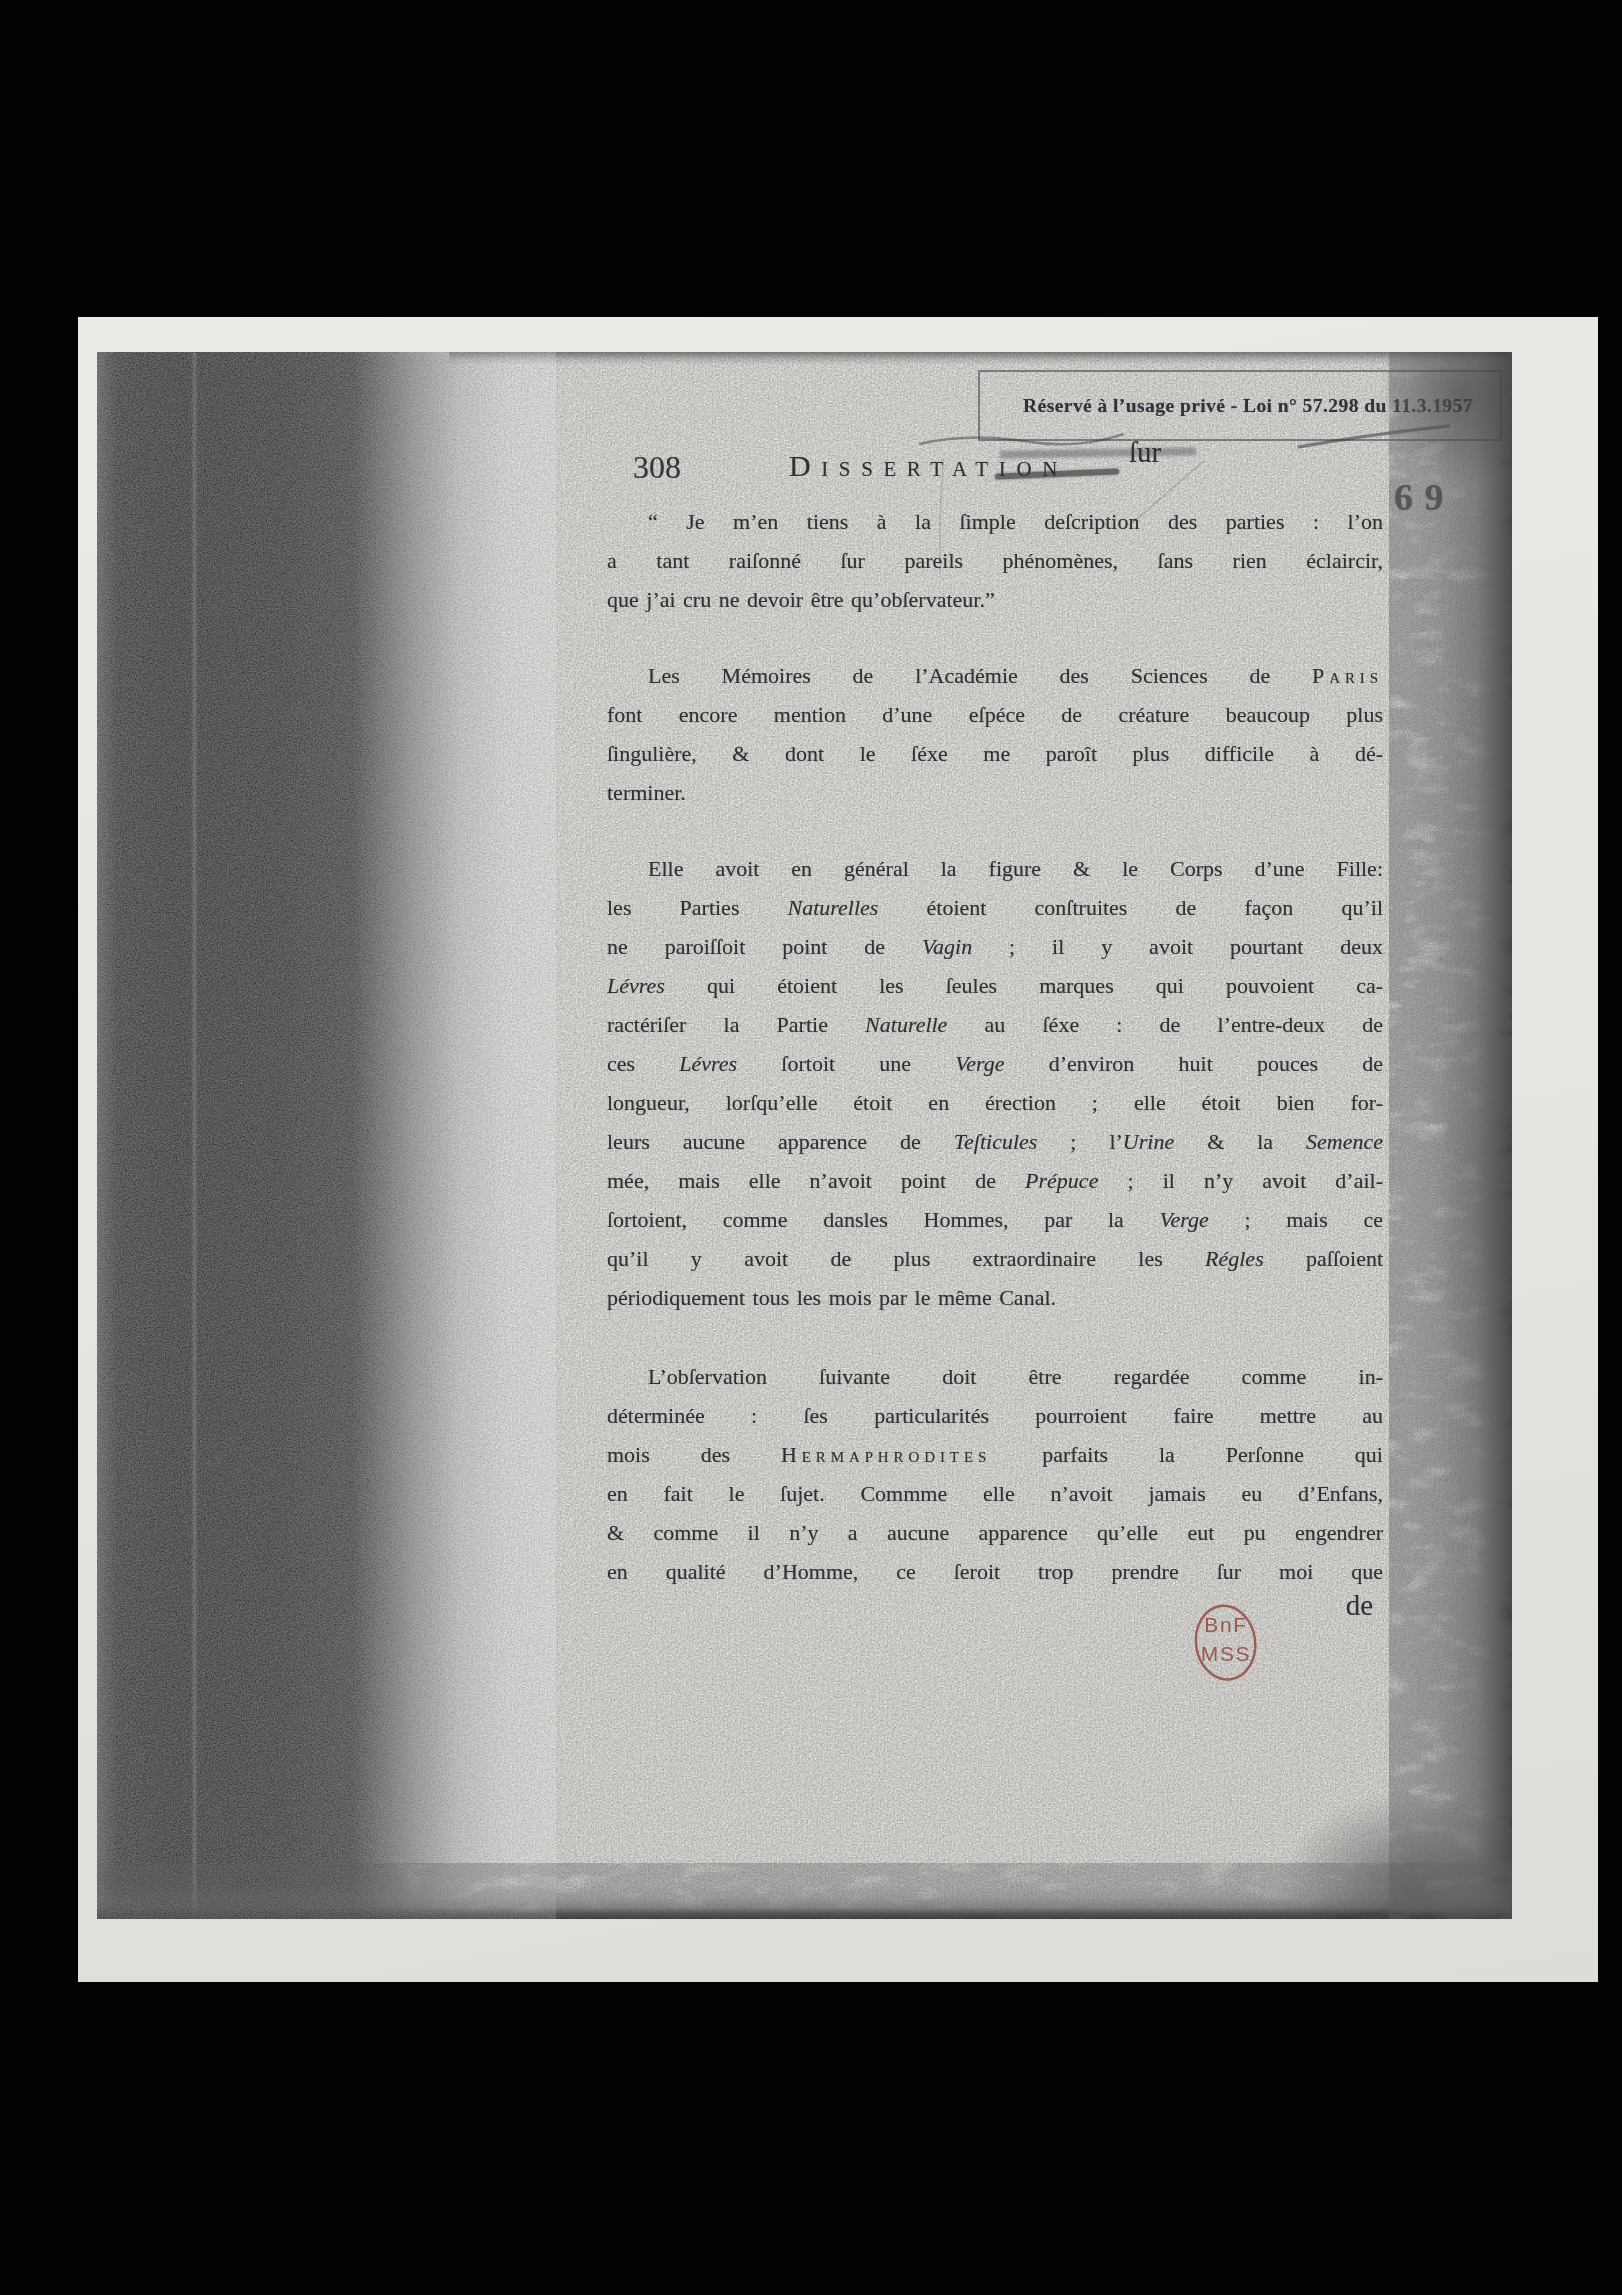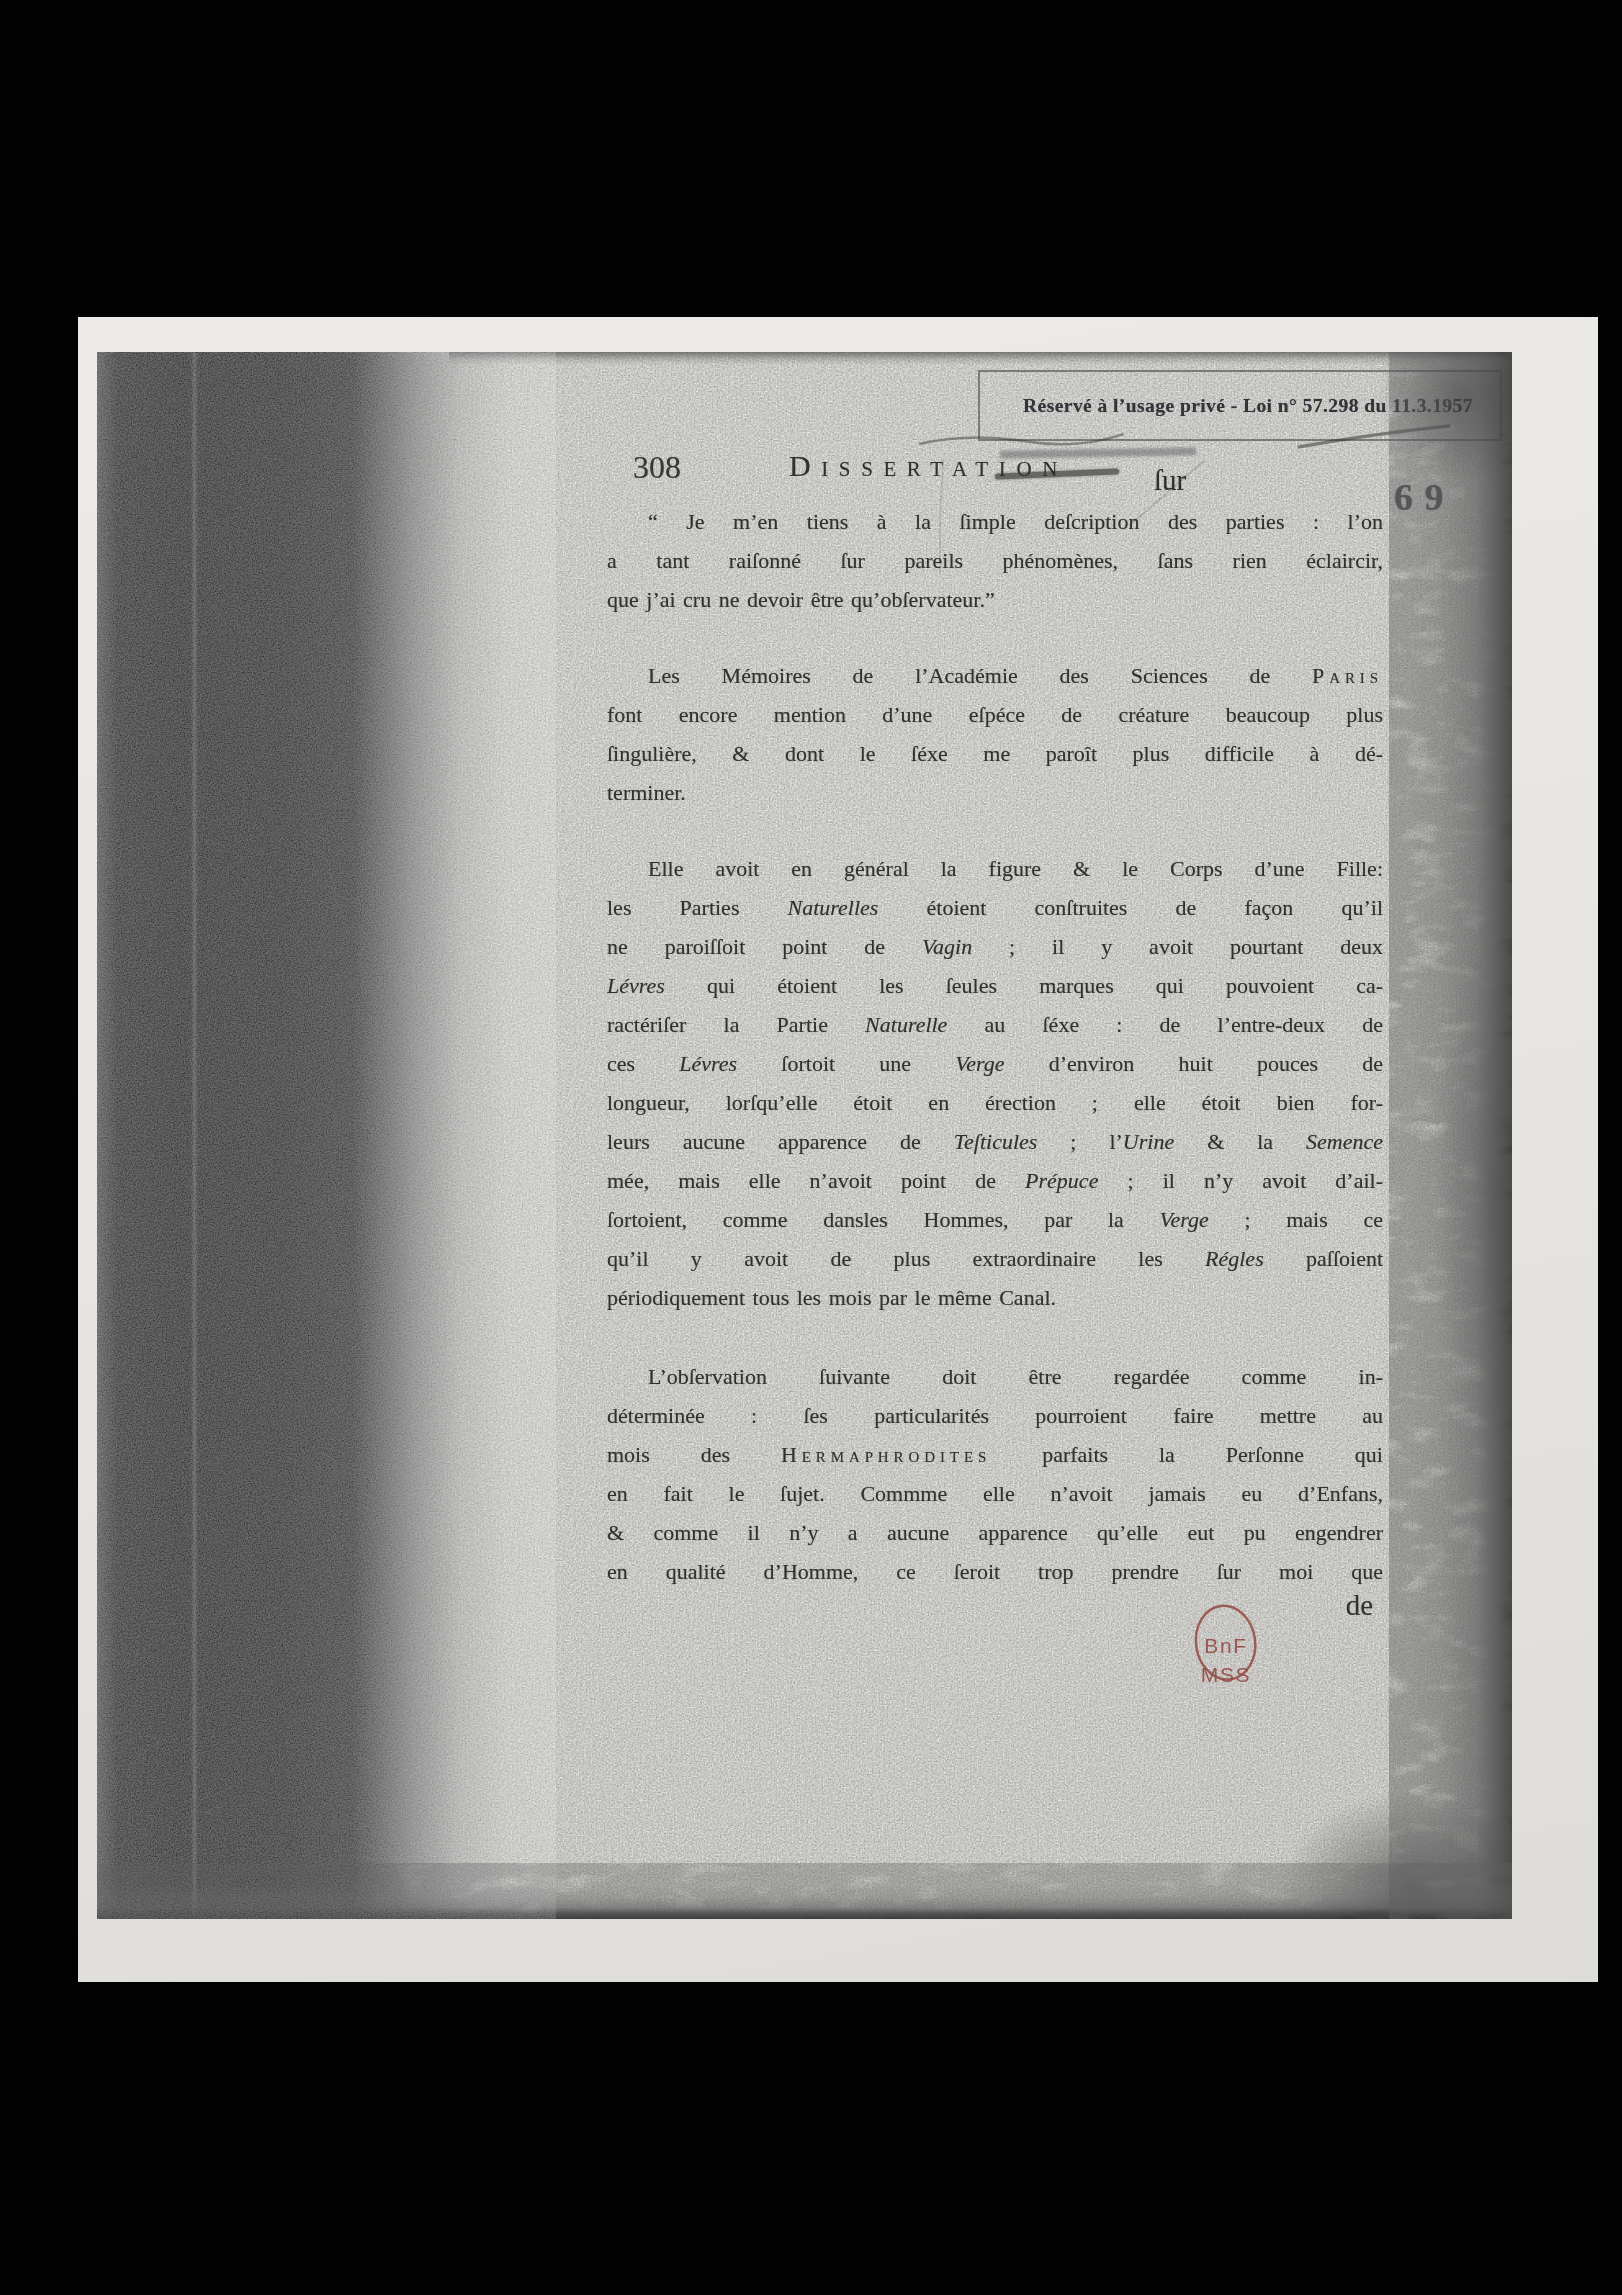--- a/index.html
+++ b/index.html
@@ -51,22 +51,22 @@
   .law-stamp::after{content:"";position:absolute;left:19.6px;bottom:-18px;width:196px;height:8.2px;
     background:rgba(35,35,40,.35);filter:blur(1.6px);transform:rotate(-1deg);}
   .law-stamp .law-text{font-weight:700;font-size:19.6px;letter-spacing:0.4px;white-space:nowrap;
     color:var(--stamp-ink,#26262e);text-shadow:0 0 0.8px rgba(30,30,40,.5);}
 
   
   .pagenum{position:absolute;left:536px;top:97px;font-size:32px;color:#2c2c2c;
     font-feature-settings:"onum";text-shadow:0 0 0.8px rgba(30,30,30,.4);}
   .title{position:absolute;left:692px;top:97px;font-size:30px;font-variant:small-caps;
     letter-spacing:10.6px;color:#242424;text-shadow:0 0 0.8px rgba(30,30,30,.4);text-align:right;}
-  .title-suffix{position:absolute;left:1032px;top:112px;font-size:29px;color:#242424;
-    text-shadow:0 0 0.8px rgba(30,30,30,.4);margin-left:25px;}
+  .title-suffix{position:absolute;left:1032px;top:84px;font-size:29px;color:#242424;
+    text-shadow:0 0 0.8px rgba(30,30,30,.4);}
   .strike{position:absolute;left:898px;top:119px;width:124px;height:5.7px;border-radius:3.3px;
     background:rgba(28,28,28,.62);transform:rotate(-2.5deg);box-shadow:0 0 2.5px rgba(28,28,28,.5);}
 
   .folio{position:absolute;left:1297px;top:123px;font-size:38px;font-weight:700;
     letter-spacing:11.5px;color:var(--folio-ink,#3a3a3a);opacity:.9;
     text-shadow:0 0 1.6px rgba(60,60,60,.55);}
 
   
   .body-text{position:absolute;left:510px;top:0;width:776px;}
   .para{position:absolute;left:0;width:100%;}
@@ -79,21 +79,21 @@
   .it{font-style:italic;}
   .sc{font-variant:small-caps;letter-spacing:4.9px;}
 
   .catchword{position:absolute;left:1137px;top:1237px;width:139px;text-align:right;
     font-size:29px;color:var(--ink,#242424);text-shadow:0 0 0.8px rgba(25,25,25,.42);}
 
   
   .bnf-stamp{position:absolute;left:1090px;top:1243px;width:78px;height:98px;color:var(--stamp-red,#a8453c);}
   .bnf-stamp svg{position:absolute;inset:0;}
   .bnf-l1,.bnf-l2{position:absolute;left:0;width:100%;text-align:center;
-    font-family:"Liberation Sans","DejaVu Sans",sans-serif;font-size:21px;letter-spacing:1.6px;opacity:.88;margin-top:21px;}
+    font-family:"Liberation Sans","DejaVu Sans",sans-serif;font-size:21px;letter-spacing:1.6px;opacity:.88;}
   .bnf-l1{top:18px}.bnf-l2{top:47px}
 
   svg.grain{position:absolute;inset:0;width:100%;height:100%;pointer-events:none;}
 </style>
 </head>
 <body>
 
 <div class="stage">
   <div class="mat">
     <div class="page">

